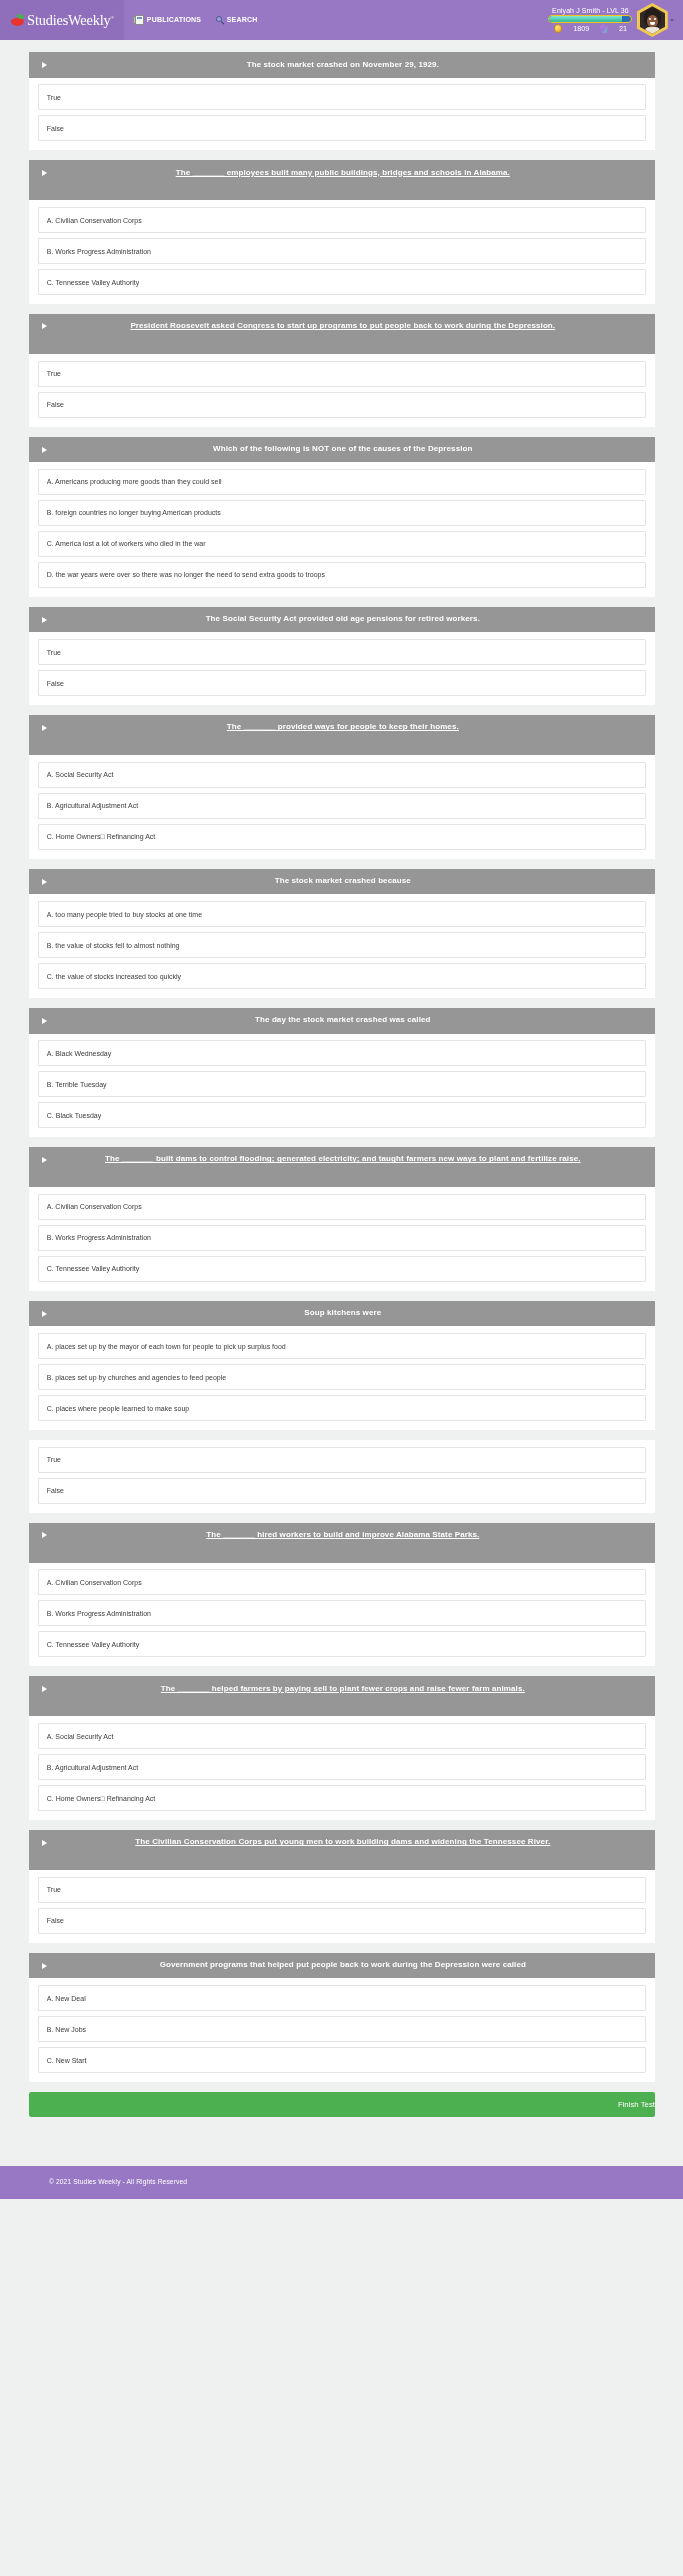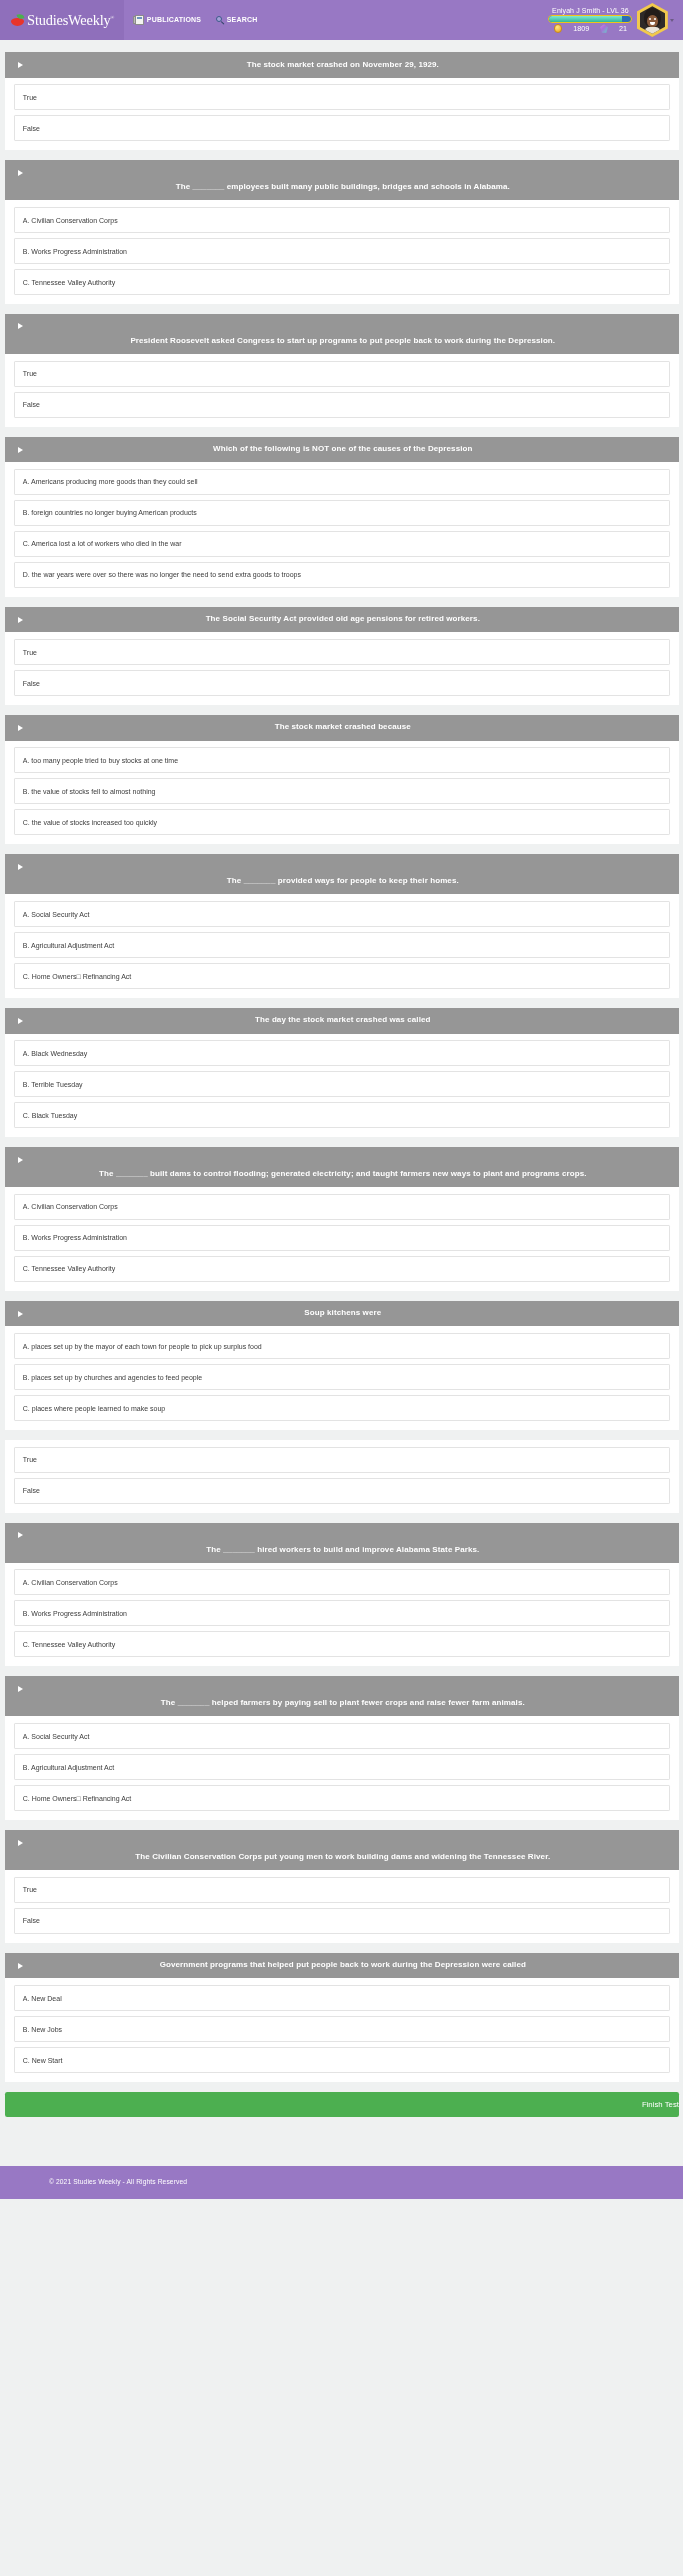--- a/index.html
+++ b/index.html
@@ -130,36 +130,36 @@
   .avatar .eye.l { left: 9px; } .avatar .eye.r { left: 14px; }
   .avatar .mouth { position: absolute; left: 10.5px; top: 15.5px; width: 4.4px; height: 2.8px; background: #fff; border-radius: 0 0 2.2px 2.2px; }
   .avatar .shirt { position: absolute; left: 5.5px; bottom: 0; width: 14.4px; height: 6.7px; background: #e9e3d8; border-radius: 4.4px 4.4px 0 0; }
   .caret-down {
     width: 0; height: 0; border-left: 2.8px solid transparent;
     border-right: 2.8px solid transparent; border-top: 3.3px solid #6b5a85;
   }
 
   
   .page-body { background: #eff1f1; padding: 0 0 0 0; }
-  .quiz-wrap { width: 674px; margin: 0 auto; padding-top: 12.2px; }
+  .quiz-wrap { width: 626px; margin: 0 auto; padding-top: 12.2px; }
 
   .question-card {
     background: #ffffff;
     margin-bottom: 10px;
   }
   .q-header {
     background: #969696;
     color: #ffffff;
     display: flex;
     align-items: center;
     padding: 7.2px 9px;
     min-height: 25.5px;
     cursor: pointer;
   }
-  .q-header.tall { min-height: 40px; align-items: flex-end; }
+  .q-header.tall { min-height: 40px; align-items: flex-start; text-decoration: underline; }
   .q-toggle-arrow {
     width: 0; height: 0; flex: 0 0 auto;
     border-top: 3.9px solid transparent;
     border-bottom: 3.9px solid transparent;
     border-left: 5.5px solid #ffffff;
     margin-left: 4.4px; margin-right: 2.2px;
     align-self: center;
   }
   .q-header.tall .q-toggle-arrow { align-self: flex-start; margin-top: 2.2px; }
   .q-text {
@@ -323,103 +323,103 @@
         <div class="q-header">
           <span class="q-toggle-arrow"></span>
           <div class="q-text">The Social Security Act provided old age pensions for retired workers.</div>
         </div>
         <div class="q-body">
           <div class="answer-option">True</div>
           <div class="answer-option">False</div>
         </div>
       </div>
       <div class="question-card">
+        <div class="q-header tall">
+          <span class="q-toggle-arrow"></span>
+          <div class="q-text">The _______ provided ways for people to keep their homes.</div>
+        </div>
+        <div class="q-body">
+          <div class="answer-option">A. Social Security Act</div>
+          <div class="answer-option">B. Agricultural Adjustment Act</div>
+          <div class="answer-option">C. Home Owners□ Refinancing Act</div>
+        </div>
+      </div>
+      <div class="question-card">
         <div class="q-header">
           <span class="q-toggle-arrow"></span>
           <div class="q-text">The stock market crashed because</div>
         </div>
         <div class="q-body">
           <div class="answer-option">A. too many people tried to buy stocks at one time</div>
           <div class="answer-option">B. the value of stocks fell to almost nothing</div>
           <div class="answer-option">C. the value of stocks increased too quickly</div>
         </div>
       </div>
       <div class="question-card">
-        <div class="q-header tall">
-          <span class="q-toggle-arrow"></span>
-          <div class="q-text">The _______ provided ways for people to keep their homes.</div>
+        <div class="q-header">
+          <span class="q-toggle-arrow"></span>
+          <div class="q-text">The day the stock market crashed was called</div>
+        </div>
+        <div class="q-body">
+          <div class="answer-option">A. Black Wednesday</div>
+          <div class="answer-option">B. Terrible Tuesday</div>
+          <div class="answer-option">C. Black Tuesday</div>
+        </div>
+      </div>
+      <div class="question-card">
+        <div class="q-header tall">
+          <span class="q-toggle-arrow"></span>
+          <div class="q-text">The _______ built dams to control flooding; generated electricity; and taught farmers new ways to plant and fertilize raise.</div>
+        </div>
+        <div class="q-body">
+          <div class="answer-option">A. Civilian Conservation Corps</div>
+          <div class="answer-option">B. Works Progress Administration</div>
+          <div class="answer-option">C. Tennessee Valley Authority</div>
+        </div>
+      </div>
+      <div class="question-card">
+        <div class="q-header">
+          <span class="q-toggle-arrow"></span>
+          <div class="q-text">Soup kitchens were</div>
+        </div>
+        <div class="q-body">
+          <div class="answer-option">A. places set up by the mayor of each town for people to pick up surplus food</div>
+          <div class="answer-option">B. places set up by churches and agencies to feed people</div>
+          <div class="answer-option">C. places where people learned to make soup</div>
+        </div>
+      </div>
+      <div class="question-card">
+        <div class="q-body">
+          <div class="answer-option">True</div>
+          <div class="answer-option">False</div>
+        </div>
+      </div>
+      <div class="question-card">
+        <div class="q-header tall">
+          <span class="q-toggle-arrow"></span>
+          <div class="q-text">The _______ hired workers to build and improve Alabama State Parks.</div>
+        </div>
+        <div class="q-body">
+          <div class="answer-option">A. Civilian Conservation Corps</div>
+          <div class="answer-option">B. Works Progress Administration</div>
+          <div class="answer-option">C. Tennessee Valley Authority</div>
+        </div>
+      </div>
+      <div class="question-card">
+        <div class="q-header tall">
+          <span class="q-toggle-arrow"></span>
+          <div class="q-text">The _______ helped farmers by paying sell to plant fewer crops and raise fewer farm animals.</div>
         </div>
         <div class="q-body">
           <div class="answer-option">A. Social Security Act</div>
           <div class="answer-option">B. Agricultural Adjustment Act</div>
           <div class="answer-option">C. Home Owners□ Refinancing Act</div>
         </div>
       </div>
       <div class="question-card">
-        <div class="q-header">
-          <span class="q-toggle-arrow"></span>
-          <div class="q-text">The day the stock market crashed was called</div>
-        </div>
-        <div class="q-body">
-          <div class="answer-option">A. Black Wednesday</div>
-          <div class="answer-option">B. Terrible Tuesday</div>
-          <div class="answer-option">C. Black Tuesday</div>
-        </div>
-      </div>
-      <div class="question-card">
-        <div class="q-header tall">
-          <span class="q-toggle-arrow"></span>
-          <div class="q-text">The _______ built dams to control flooding; generated electricity; and taught farmers new ways to plant and programs crops.</div>
-        </div>
-        <div class="q-body">
-          <div class="answer-option">A. Civilian Conservation Corps</div>
-          <div class="answer-option">B. Works Progress Administration</div>
-          <div class="answer-option">C. Tennessee Valley Authority</div>
-        </div>
-      </div>
-      <div class="question-card">
-        <div class="q-header">
-          <span class="q-toggle-arrow"></span>
-          <div class="q-text">Soup kitchens were</div>
-        </div>
-        <div class="q-body">
-          <div class="answer-option">A. places set up by the mayor of each town for people to pick up surplus food</div>
-          <div class="answer-option">B. places set up by churches and agencies to feed people</div>
-          <div class="answer-option">C. places where people learned to make soup</div>
-        </div>
-      </div>
-      <div class="question-card">
-        <div class="q-body">
-          <div class="answer-option">True</div>
-          <div class="answer-option">False</div>
-        </div>
-      </div>
-      <div class="question-card">
-        <div class="q-header tall">
-          <span class="q-toggle-arrow"></span>
-          <div class="q-text">The _______ hired workers to build and improve Alabama State Parks.</div>
-        </div>
-        <div class="q-body">
-          <div class="answer-option">A. Civilian Conservation Corps</div>
-          <div class="answer-option">B. Works Progress Administration</div>
-          <div class="answer-option">C. Tennessee Valley Authority</div>
-        </div>
-      </div>
-      <div class="question-card">
-        <div class="q-header tall">
-          <span class="q-toggle-arrow"></span>
-          <div class="q-text">The _______ helped farmers by paying sell to plant fewer crops and raise fewer farm animals.</div>
-        </div>
-        <div class="q-body">
-          <div class="answer-option">A. Social Security Act</div>
-          <div class="answer-option">B. Agricultural Adjustment Act</div>
-          <div class="answer-option">C. Home Owners□ Refinancing Act</div>
-        </div>
-      </div>
-      <div class="question-card">
         <div class="q-header tall">
           <span class="q-toggle-arrow"></span>
           <div class="q-text">The Civilian Conservation Corps put young men to work building dams and widening the Tennessee River.</div>
         </div>
         <div class="q-body">
           <div class="answer-option">True</div>
           <div class="answer-option">False</div>
         </div>
       </div>
       <div class="question-card">

